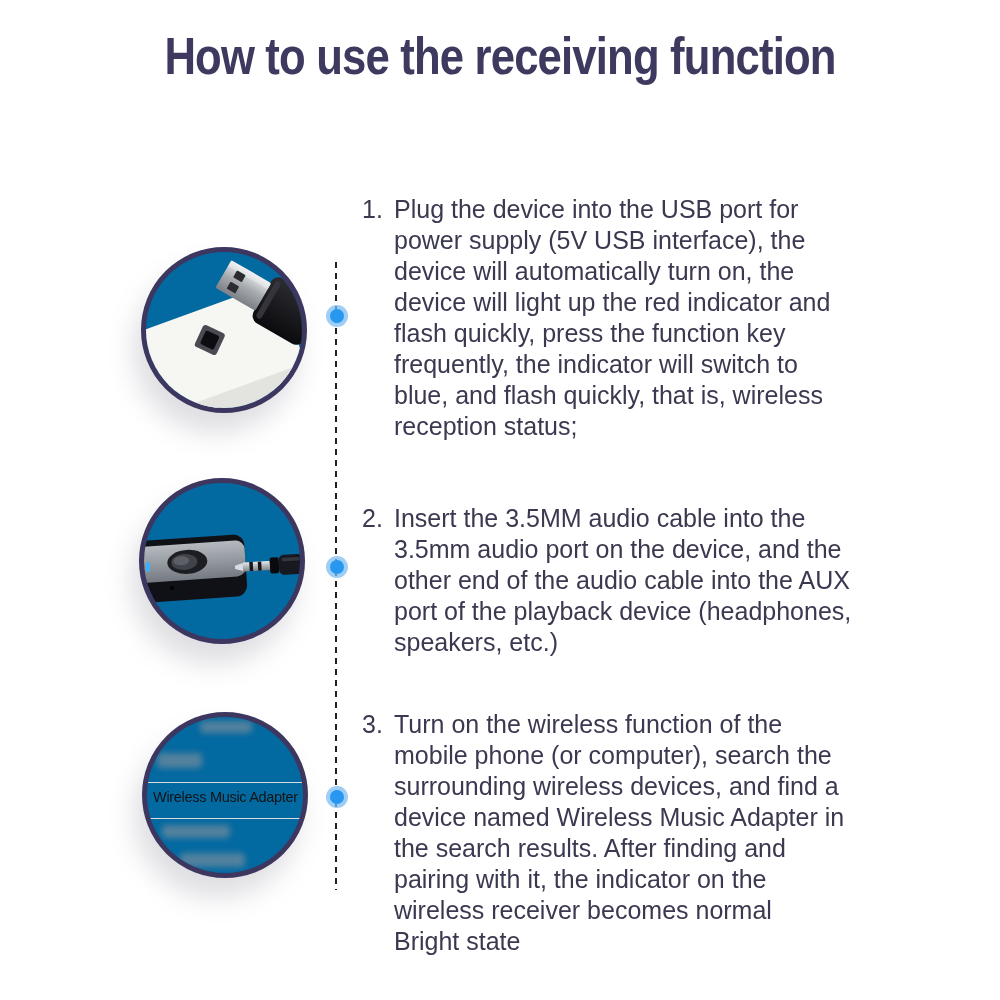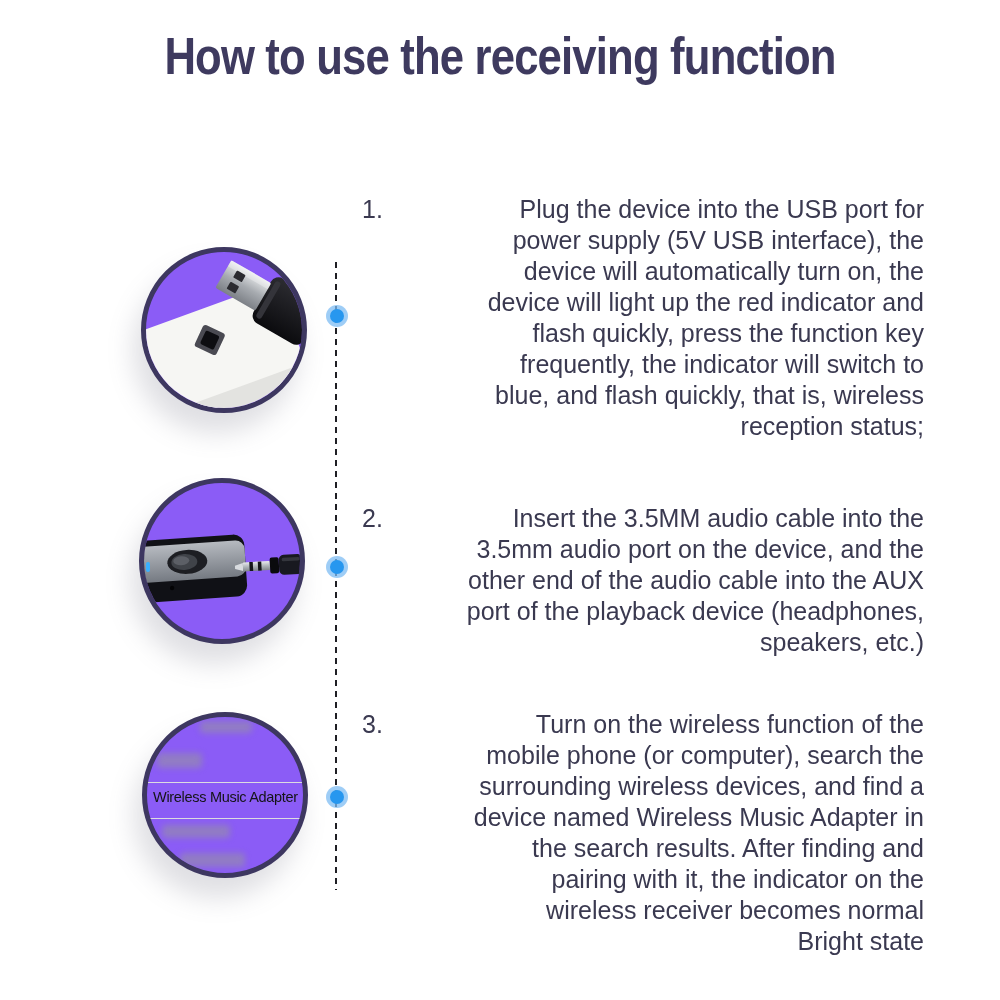--- a/index.html
+++ b/index.html
@@ -26,21 +26,21 @@
   .timeline-dot::after{
     content:"";position:absolute;left:4px;top:4px;width:14px;height:14px;
     border-radius:50%;background:#2797ef;
   }
   .dot1{left:326px;top:305px;}
   .dot2{left:326px;top:556px;}
   .dot3{left:326px;top:786px;}
   
   .photo-circle{
     position:absolute;width:166px;height:166px;box-sizing:border-box;
-    border:5px solid #3d3760;border-radius:50%;background:#8b5cf6;
+    border:5px solid #3d3760;border-radius:50%;background:#0369a1;
     overflow:hidden;box-shadow:-8px 20px 26px rgba(110,110,128,0.22);
   }
   .c1{left:141px;top:247px;}
   .c2{left:139px;top:478px;}
   .c3{left:142px;top:712px;}
   .photo-circle svg{display:block;width:156px;height:156px;}
   
   .blurbar{
     position:absolute;background:#97979b;opacity:0.55;border-radius:4px;
     filter:blur(3px);
@@ -58,21 +58,21 @@
   }
   
   .step{
     position:absolute;left:362px;display:flex;align-items:flex-start;
     color:#3a3950;font-size:25px;line-height:31px;
   }
   .s1{top:194px;}
   .s2{top:503px;}
   .s3{top:709px;}
   .step-num{flex:0 0 32px;}
-  .step-text{white-space:pre-line;width:530px;text-align:right;}
+  .step-text{white-space:pre-line;width:530px;}
 </style>
 </head>
 <body>
 
 <h1 class="page-title">How to use the receiving function</h1>
 
 <div class="timeline-line"></div>
 <div class="timeline-dot dot1"></div>
 <div class="timeline-dot dot2"></div>
 <div class="timeline-dot dot3"></div>

